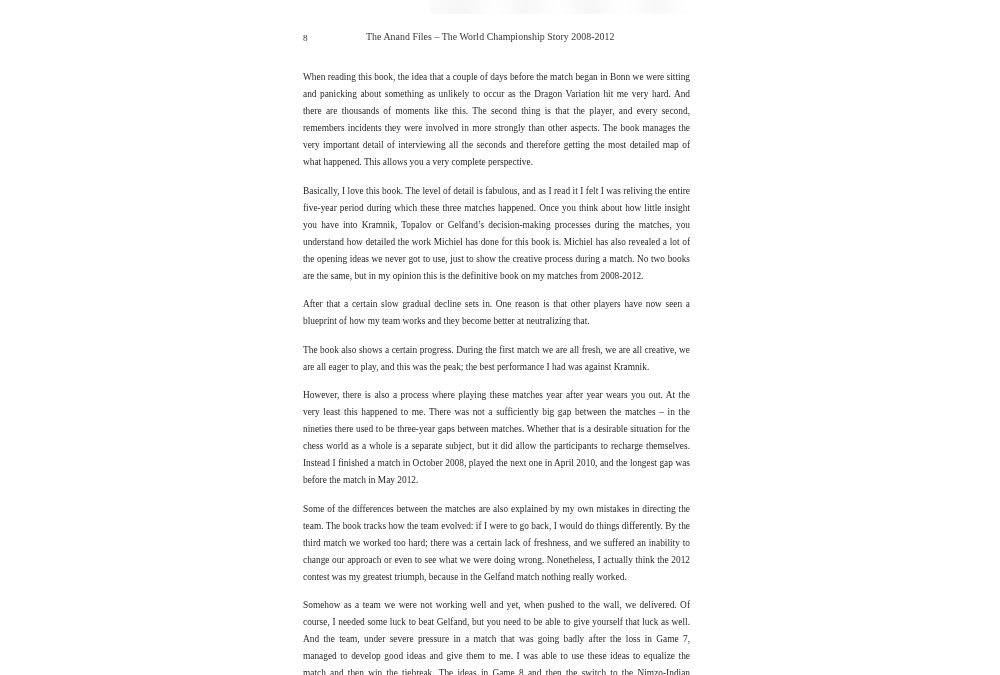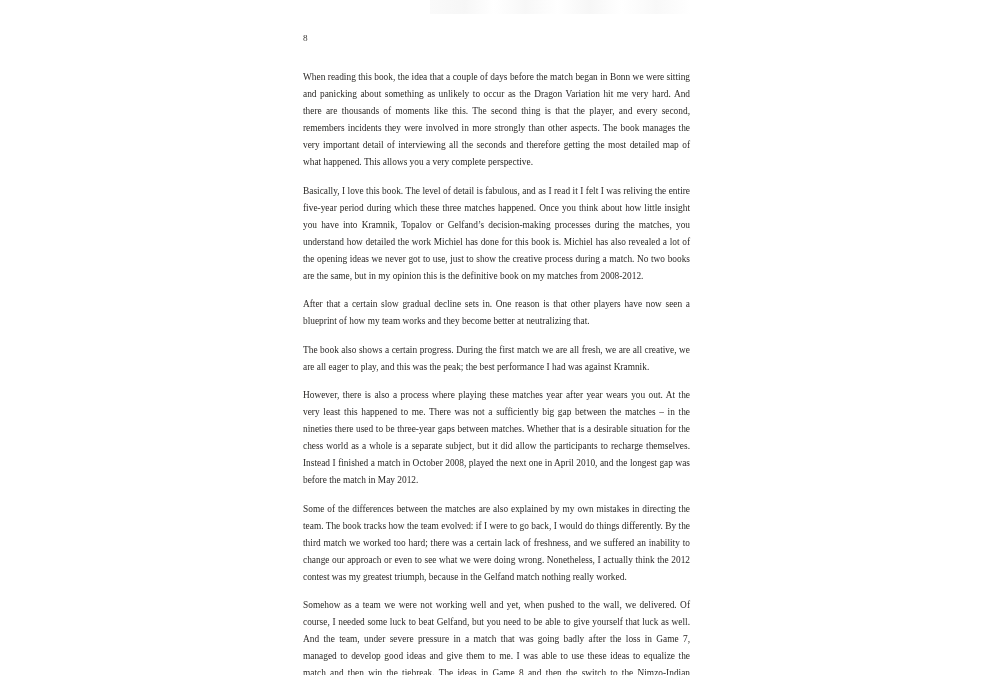--- a/index.html
+++ b/index.html
@@ -94,20 +94,21 @@
 <body>
 
 <div class="page">
 
   <div class="scan-ghost"></div>
 
   <div class="text-block">
 
     <div class="running-head">
       <span class="folio">8</span>
+      <span class="head-title">The Anand Files – The World Championship Story 2008-2012</span>
     </div>
 
     <div class="body-copy">
       <p>When reading this book, the idea that a couple of days before the match began in Bonn we were sitting and panicking about something as unlikely to occur as the Dragon Variation hit me very hard. And there are thousands of moments like this. The second thing is that the player, and every second, remembers incidents they were involved in more strongly than other aspects. The book manages the very important detail of interviewing all the seconds and therefore getting the most detailed map of what happened. This allows you a very complete perspective.</p>
       <p>Basically, I love this book. The level of detail is fabulous, and as I read it I felt I was reliving the entire five-year period during which these three matches happened. Once you think about how little insight you have into Kramnik, Topalov or Gelfand’s decision-making processes during the matches, you understand how detailed the work Michiel has done for this book is. Michiel has also revealed a lot of the opening ideas we never got to use, just to show the creative process during a match. No two books are the same, but in my opinion this is the definitive book on my matches from 2008-2012.</p>
       <p>After that a certain slow gradual decline sets in. One reason is that other players have now seen a blueprint of how my team works and they become better at neutralizing that.</p>
       <p>The book also shows a certain progress. During the first match we are all fresh, we are all creative, we are all eager to play, and this was the peak; the best performance I had was against Kramnik.</p>
       <p>However, there is also a process where playing these matches year after year wears you out. At the very least this happened to me. There was not a sufficiently big gap between the matches – in the nineties there used to be three-year gaps between matches. Whether that is a desirable situation for the chess world as a whole is a separate subject, but it did allow the participants to recharge themselves. Instead I finished a match in October 2008, played the next one in April 2010, and the longest gap was before the match in May 2012.</p>
       <p>Some of the differences between the matches are also explained by my own mistakes in directing the team. The book tracks how the team evolved: if I were to go back, I would do things differently. By the third match we worked too hard; there was a certain lack of freshness, and we suffered an inability to change our approach or even to see what we were doing wrong. Nonetheless, I actually think the 2012 contest was my greatest triumph, because in the Gelfand match nothing really worked.</p>
       <p>Somehow as a team we were not working well and yet, when pushed to the wall, we delivered. Of course, I needed some luck to beat Gelfand, but you need to be able to give yourself that luck as well. And the team, under severe pressure in a match that was going badly after the loss in Game 7, managed to develop good ideas and give them to me. I was able to use these ideas to equalize the match and then win the tiebreak. The ideas in Game 8 and then the switch to the Nimzo-Indian Defence and the Rossolimo Variation were all made under pressure and at the last minute. This ability to react in an adverse situation was very, very special.</p>

